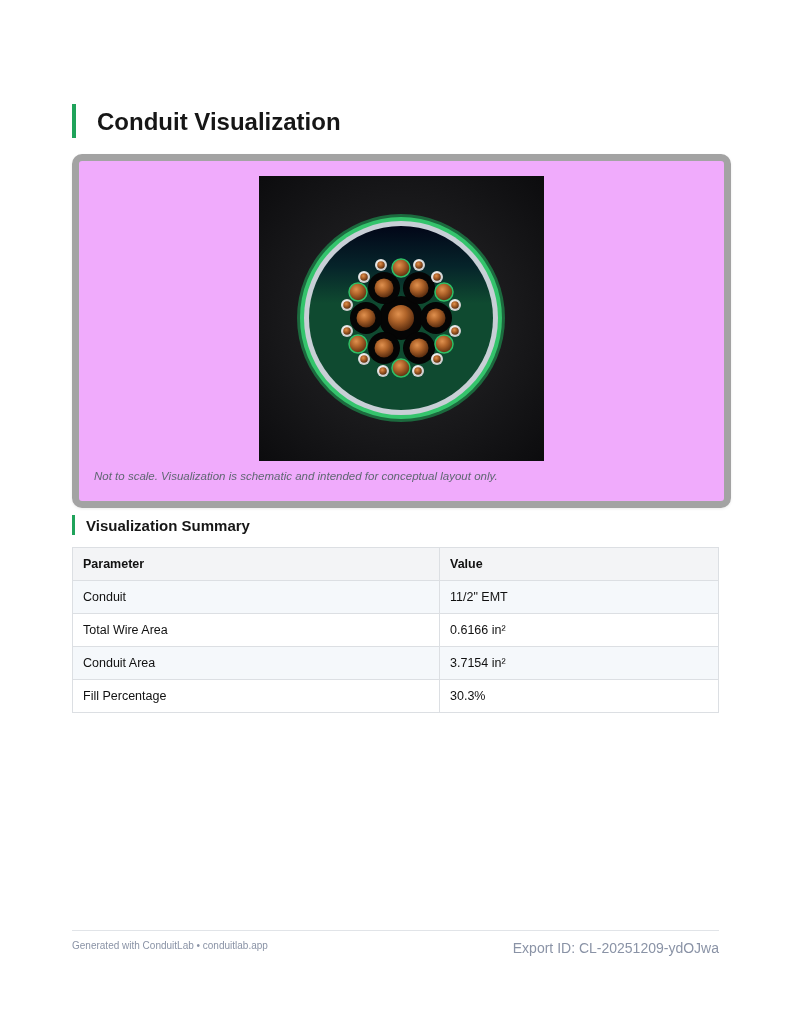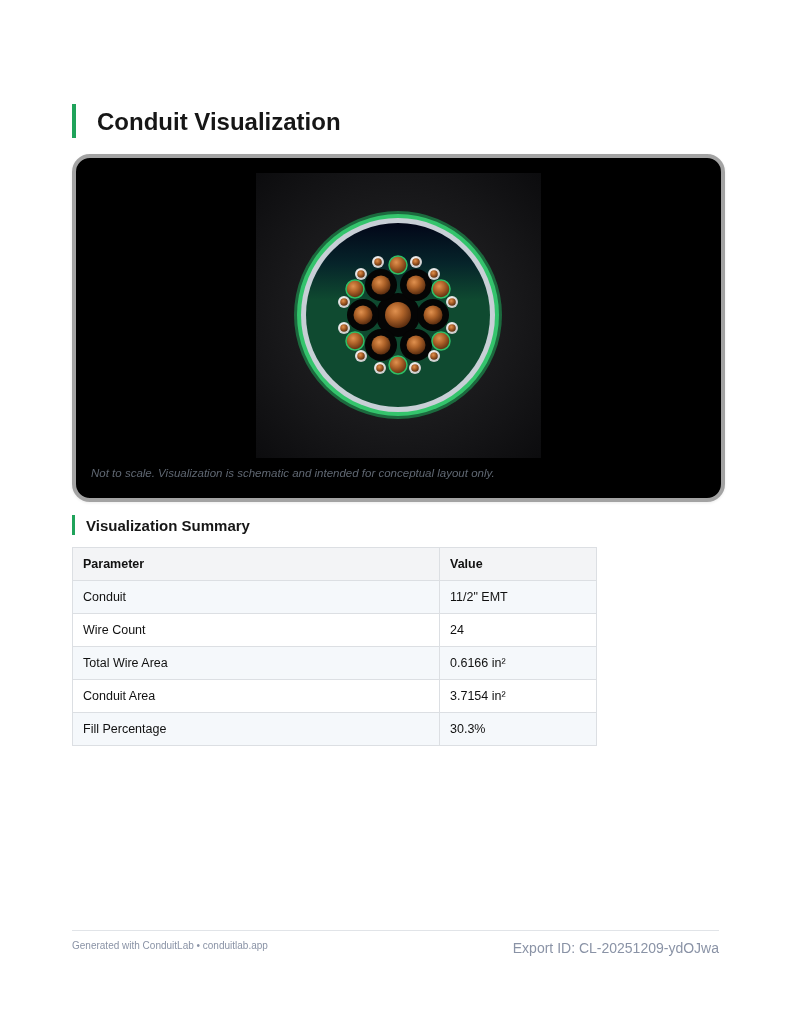--- a/index.html
+++ b/index.html
@@ -1,22 +1,22 @@
 <!DOCTYPE html>
 <html><head>
 <meta charset="utf-8">
 <style>
   html, body { margin: 0; padding: 0; background: #ffffff; }
   body { width: 791px; height: 1024px; position: relative; font-family: "Liberation Sans", sans-serif; color: #111; }
   .page-title { position: absolute; left: 72px; top: 104px; height: 34px; border-left: 4px solid #1fa35a; padding-left: 21px; font-size: 24px; font-weight: bold; line-height: 36px; color: #161616; }
-  .viz-card { position: absolute; left: 72px; top: 154px; width: 645px; height: 340px; border: 4px solid #a3a3a3; border-radius: 18px; box-shadow: 0 1px 3px rgba(0,0,0,0.08); background: #000000; }
+  .viz-card { position: absolute; left: 72px; top: 154px; width: 645px; height: 340px; border: 7px solid #a3a3a3; border-radius: 10px; box-shadow: 0 1px 3px rgba(0,0,0,0.08); background: #f0abfc; }
   .viz-image { position: absolute; left: 180px; top: 15px; width: 285px; height: 285px; }
   .caption { position: absolute; left: 15px; top: 309px; font-size: 11.5px; font-style: italic; color: #5f6772; }
   .section-title { position: absolute; left: 72px; top: 515px; height: 20px; border-left: 3px solid #1fa35a; padding-left: 11px; font-size: 15px; font-weight: bold; line-height: 21px; color: #161616; }
-  table.summary { position: absolute; left: 72px; top: 547px; width: 525px; border-collapse: collapse; font-size: 12.5px; }
+  table.summary { position: absolute; left: 72px; top: 547px; width: 647px; border-collapse: collapse; font-size: 12.5px; }
   table.summary th, table.summary td { border: 1px solid #dcdfe3; height: 32px; padding: 0 10px; text-align: left; }
   table.summary th { background: #f3f4f6; font-weight: bold; color: #111; }
   table.summary th:first-child, table.summary td:first-child { width: 346px; }
   table.summary tr:nth-child(odd) td { background: #f5f8fb; }
   table.summary tr:nth-child(even) td { background: #ffffff; }
   .footer-rule { position: absolute; left: 72px; top: 930px; width: 647px; height: 1px; background: #e1e4e8; }
   .footer-left { position: absolute; left: 72px; top: 940px; font-size: 10px; color: #8a93a6; }
   .footer-right { position: absolute; right: 72px; top: 940px; font-size: 14px; color: #8a93a6; }
 </style>
 </head>
@@ -125,24 +125,20 @@
       <th>Parameter</th>
       <th>Value</th>
     </tr>
   </thead>
   <tbody>
     <tr>
       <td>Conduit</td>
       <td>11/2" EMT</td>
     </tr>
     <tr>
-      <td>Wire Count</td>
-      <td>24</td>
-    </tr>
-    <tr>
       <td>Total Wire Area</td>
       <td>0.6166 in²</td>
     </tr>
     <tr>
       <td>Conduit Area</td>
       <td>3.7154 in²</td>
     </tr>
     <tr>
       <td>Fill Percentage</td>
       <td>30.3%</td>

